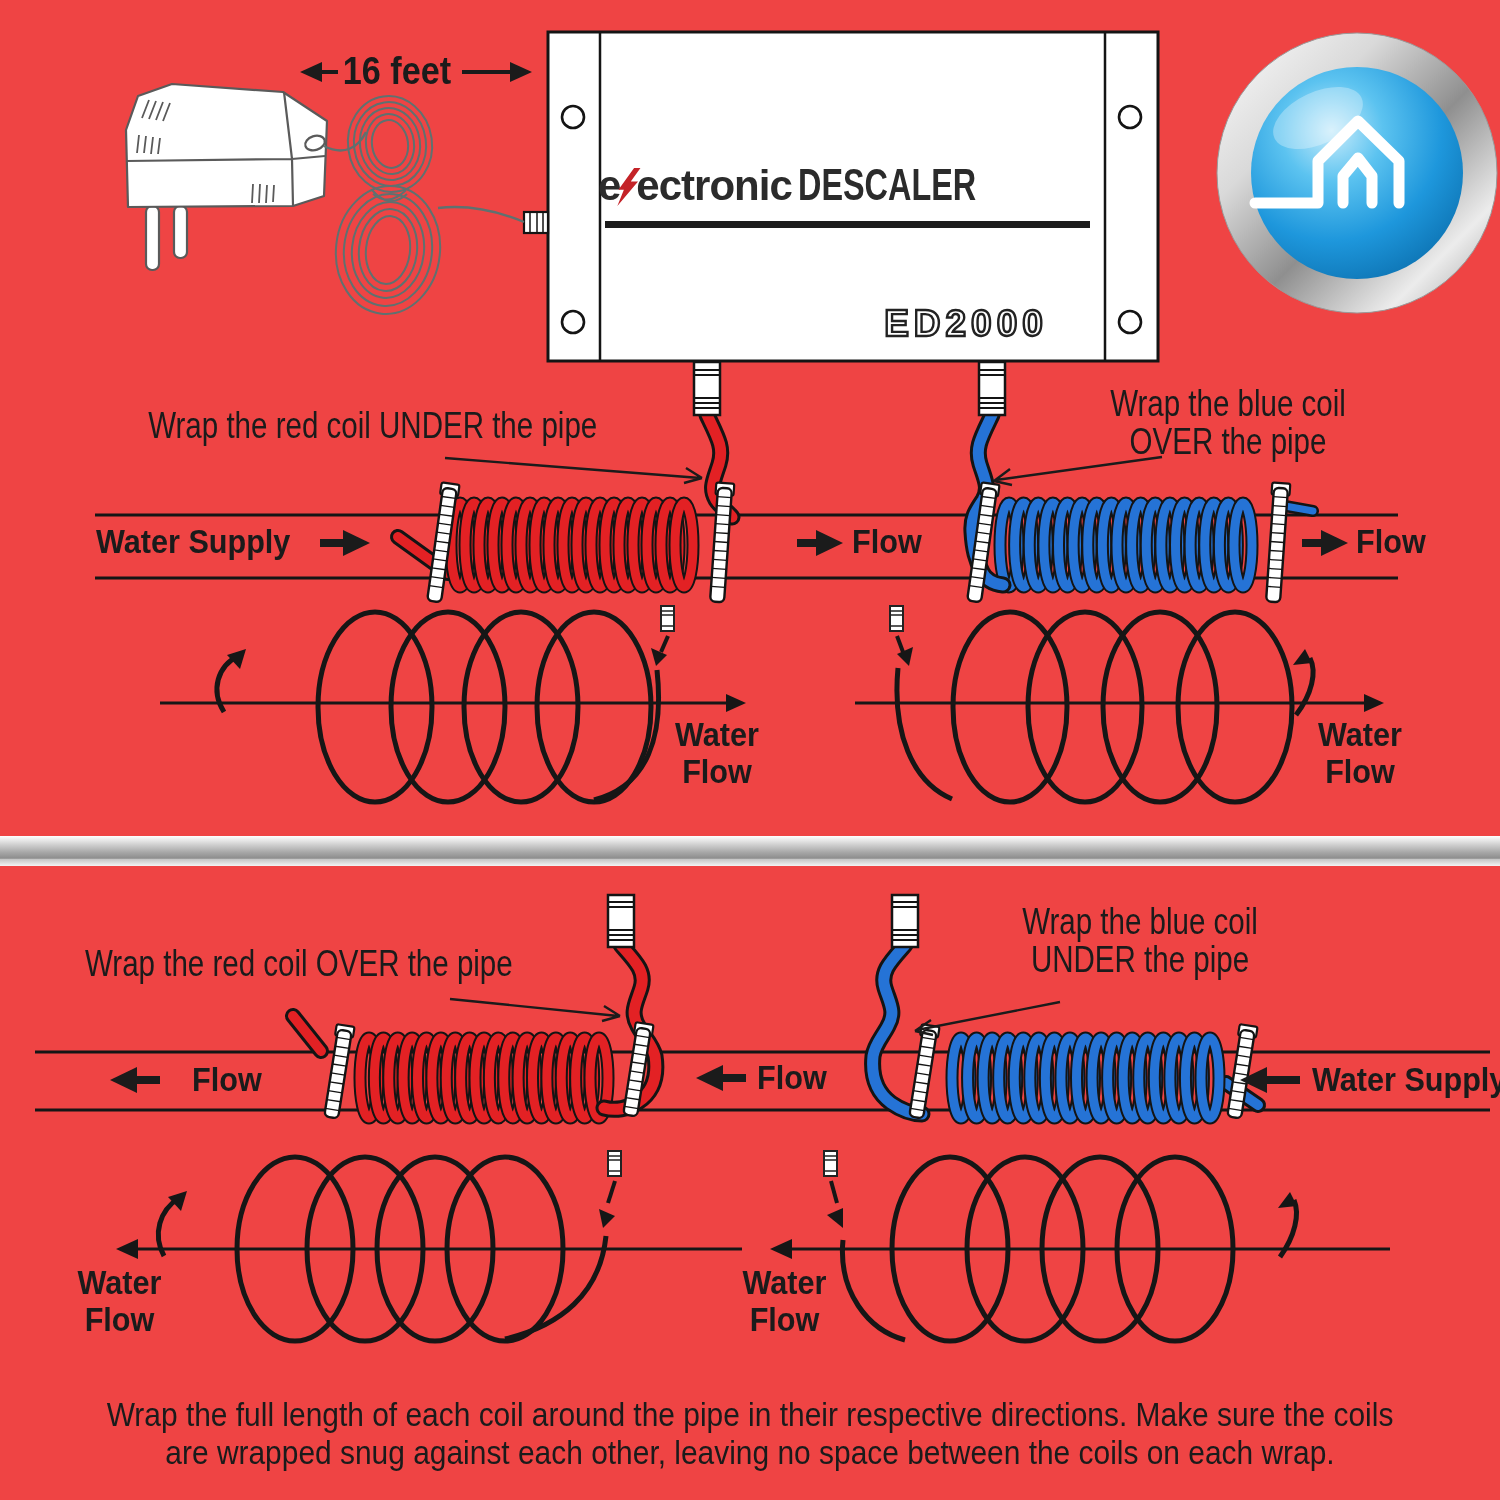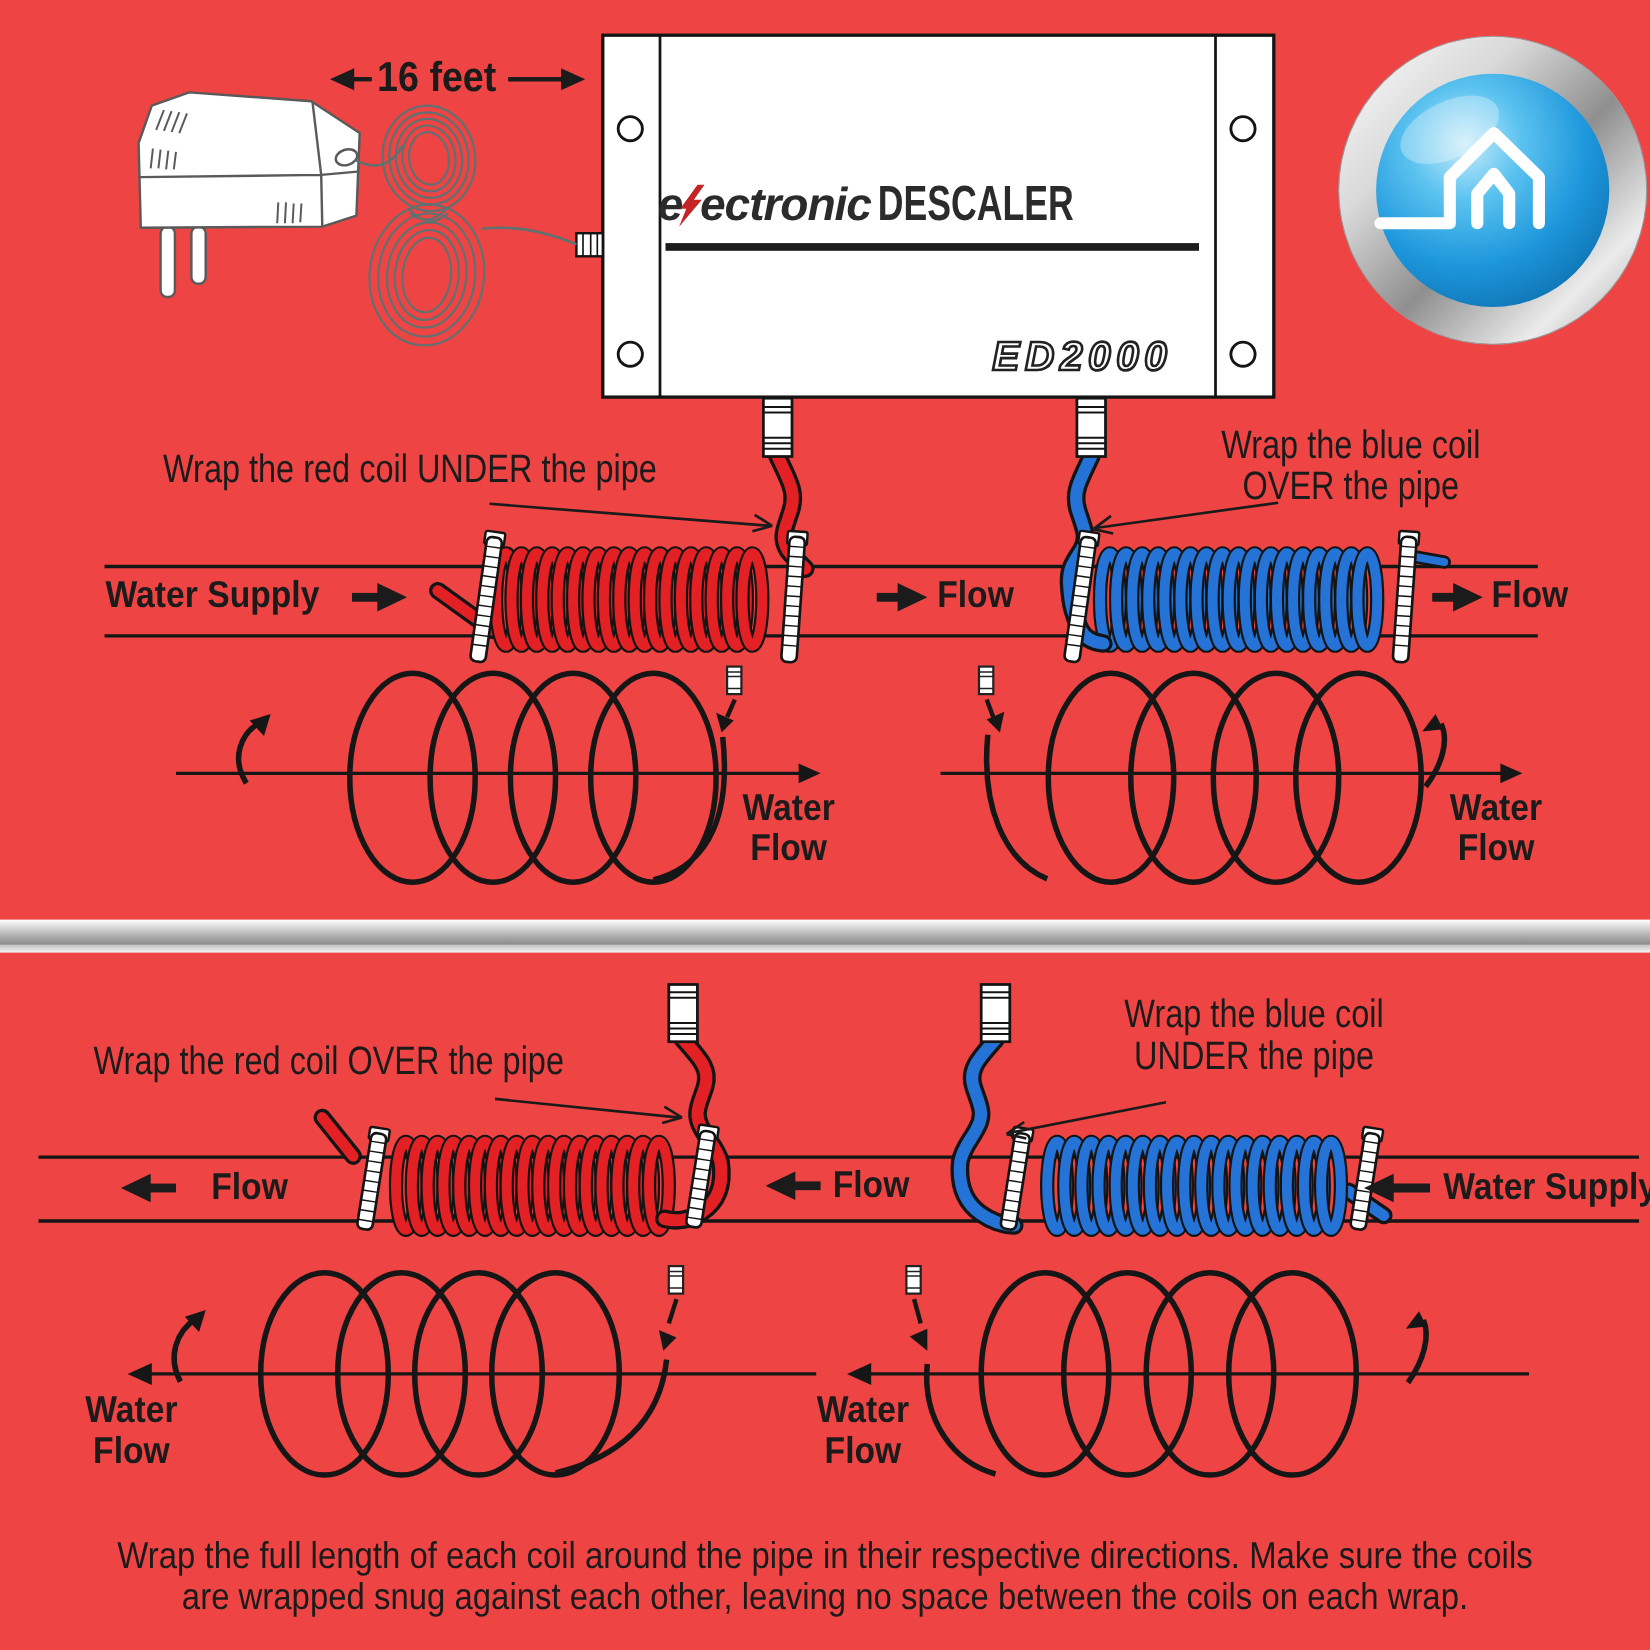--- a/index.html
+++ b/index.html
@@ -7,21 +7,21 @@
          font-family:"Liberation Sans",sans-serif;color:#1b1b1b;}
   .stage svg.art{position:absolute;left:0;top:0;}
   .txt{position:absolute;white-space:nowrap;color:#1b1b1b;}
   .center{text-align:center;}
   .instr{font-size:36px;line-height:43px;transform:scaleX(.82);transform-origin:center;}
   .instr2{font-size:36px;line-height:38px;transform:scaleX(.82);transform-origin:center;}
   .boldlbl{font-weight:bold;font-size:34px;line-height:34px;transform:scaleX(.9);transform-origin:left center;}
   .wflow{font-weight:bold;font-size:34px;line-height:37px;transform:scaleX(.9);transform-origin:center;}
   .feet{font-weight:bold;font-size:38px;line-height:40px;transform:scaleX(.9);transform-origin:center;}
   .brandline{font-size:42px;line-height:46px;white-space:nowrap;}
-  .brand-it{font-style:italic;font-weight:bold;letter-spacing:-1px;color:#2b2b2b;}
+  .brand-it{font-weight:bold;letter-spacing:-1px;color:#2b2b2b;}
   .brand-caps{display:inline-block;font-weight:bold;font-size:45px;letter-spacing:0;
               transform:scaleX(.72);transform-origin:left center;margin-left:6px;color:#2b2b2b;}
   .bolt{width:20px;height:40px;vertical-align:-7px;margin:0 -2px;transform:skewX(-10deg);}
   .model{font-weight:bold;font-size:37px;letter-spacing:5px;color:#ffffff;
          -webkit-text-stroke:2.4px #222222;}
   .footer{font-size:34px;line-height:40px;transform:scaleX(.88);transform-origin:center;}
 </style>
 </head>
 <body>
 
@@ -441,21 +441,21 @@
 </svg>
 
 <div class="txt feet center" style="left:332px;top:51px;width:130px;">16 feet</div>
 
 <div class="txt brandline center" style="left:598px;top:162px;width:440px;">
   <span class="brand-it"><span>e</span><svg class="bolt" viewBox="0 0 22 42">
           <polygon fill="#c42328" points="14,0 1,24 7,24 3,42 21,15 13,15 21,0"></polygon>
         </svg><span>ectronic</span></span><span class="brand-caps">DESCALER</span>
 </div>
 
-<div class="txt model center" style="left:878px;top:303px;width:212px;font-style:italic;">ED2000</div>
+<div class="txt model center" style="left:860px;top:303px;width:212px;">ED2000</div>
 
 <div class="txt instr center" style="left:105px;top:404px;width:480px;">Wrap the red coil UNDER the pipe</div>
 
 <div class="txt instr2 center" style="left:1078px;top:385px;width:300px;">
   <div>Wrap the blue coil</div>
   <div>OVER the pipe</div>
 </div>
 
 <div class="txt boldlbl" style="left:96px;top:524px;">Water Supply</div>
 <div class="txt boldlbl" style="left:852px;top:524px;">Flow</div>

